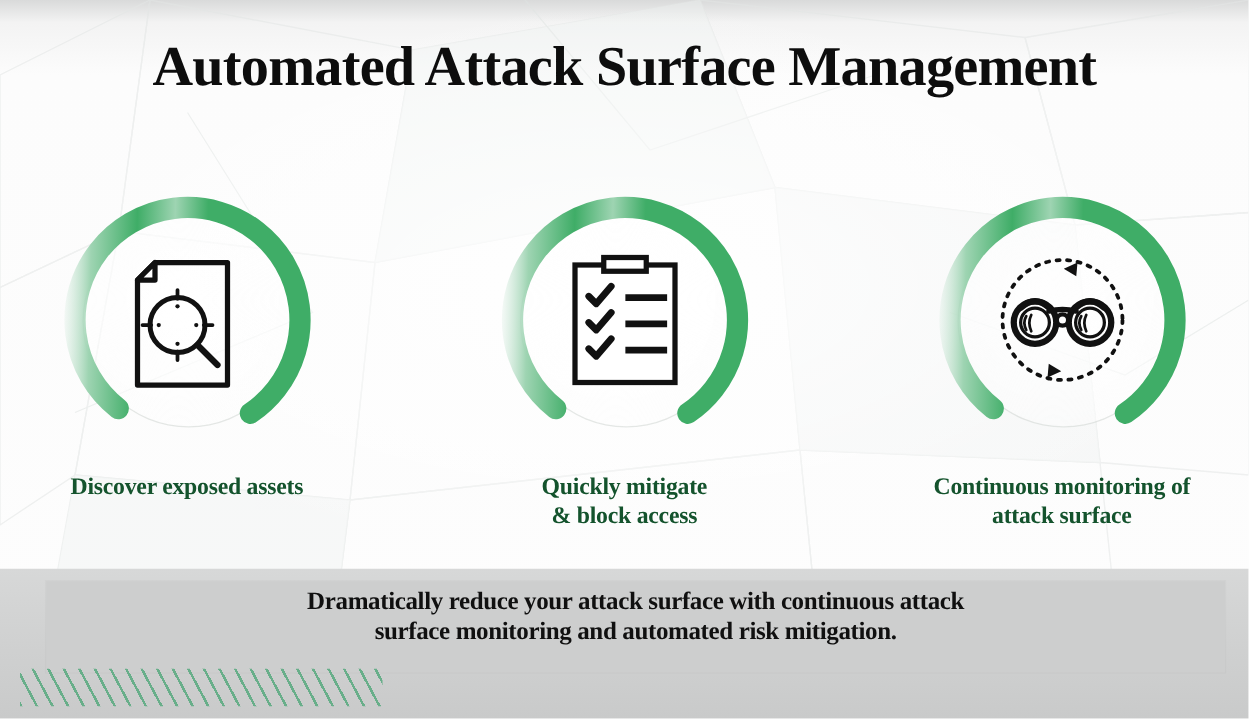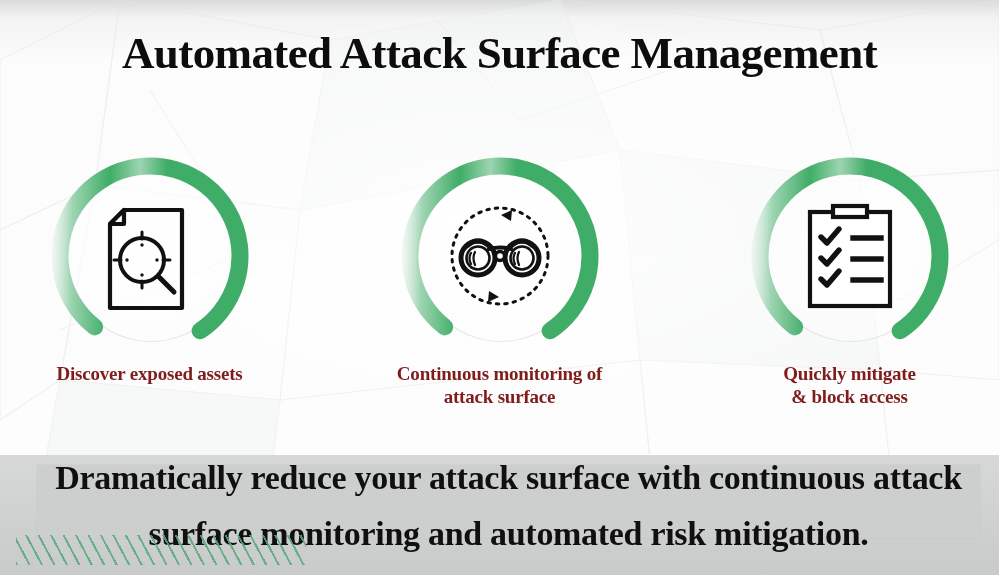--- a/index.html
+++ b/index.html
@@ -105,25 +105,26 @@
     position: absolute;
     left: 50%;
     top: 50%;
     transform: translate(-50%, -50%);
     width: 120px;
     height: 120px;
   }
   .glyph svg { width: 100%; height: 100%; display: block; }
 
   .caption {
+    margin-top: 16px;
     text-align: center;
     font-size: 19px;
     font-weight: 700;
     line-height: 1.22;
-    color: #7f1d1d;
+    color: #14532d;
     letter-spacing: -0.2px;
   }
   .caption .l2 { display: block; }
 
   
   .band-outer {
     position: absolute;
     left: 0;
     right: 0;
     top: 455px;
@@ -135,30 +136,30 @@
     left: 37px;
     top: 465px;
     width: 943px;
     height: 73px;
     background: #cdcece;
     box-shadow: 0 0 0 1px rgba(0,0,0,.02);
   }
   .band-text {
     position: absolute;
     left: 37px;
-    top: 458px;
+    top: 470px;
     width: 943px;
     text-align: center;
-    font-size: 34px;
+    font-size: 20px;
     font-weight: 700;
     line-height: 1.18;
     color: #101010;
     letter-spacing: -0.3px;
   }
-  .band-text .l2 { display: block; margin-top: 16px; }
+  .band-text .l2 { display: block; }
 
   
   .hatch {
     position: absolute;
     left: 16px;
     top: 535px;
     width: 290px;
     height: 30px;
     background: repeating-linear-gradient(
       62deg,
@@ -253,68 +254,20 @@
       <div class="caption">
         <span>Discover exposed assets</span>
       </div>
     </div>
 
     <div class="feature">
       <div class="ring-wrap">
         <div class="inner-halo"></div>
         <svg viewBox="0 0 212 212">
           <defs>
-            <linearGradient id="ringGrad2" x1="0.18" y1="0.05" x2="0.85" y2="0.95">
-              <stop offset="0%" stop-color="#3FAD67"></stop>
-              <stop offset="42%" stop-color="#3FAD67"></stop>
-              <stop offset="55%" stop-color="#9ed4b2"></stop>
-              <stop offset="70%" stop-color="#3FAD67"></stop>
-              <stop offset="88%" stop-color="#9ed4b2"></stop>
-              <stop offset="100%" stop-color="rgba(200,228,212,0)"></stop>
-            </linearGradient>
-          </defs>
-          <circle cx="106" cy="106" r="90" fill="none" stroke="url(#ringGrad2)" stroke-width="17" stroke-linecap="round" stroke-dasharray="452 113" transform="rotate(128 106 106)"></circle>
-        </svg>
-        <div class="glyph">
-          <svg viewBox="0 0 120 120">
-            <g fill="none" stroke="#111" stroke-width="3" stroke-linecap="round" stroke-dasharray="2.5 6">
-              <circle cx="60" cy="60" r="48"></circle>
-            </g>
-            <g fill="#111">
-              <path d="M72 14 L61 19 L71 25 Z"></path>
-              <path d="M48 106 L59 101 L49 95 Z"></path>
-            </g>
-            <g fill="none" stroke="#111">
-              <circle cx="38" cy="62" r="17" stroke-width="5"></circle>
-              <circle cx="82" cy="62" r="17" stroke-width="5"></circle>
-              <circle cx="38" cy="62" r="11.5" stroke-width="2.6"></circle>
-              <circle cx="82" cy="62" r="11.5" stroke-width="2.6"></circle>
-              <path d="M27 50 Q38 40 49 50" stroke-width="5" stroke-linecap="round"></path>
-              <path d="M71 50 Q82 40 93 50" stroke-width="5" stroke-linecap="round"></path>
-              <path d="M49 53 Q60 50 71 53" stroke-width="4" stroke-linecap="round"></path>
-              <circle cx="60" cy="60" r="4.5" stroke-width="3.4" fill="#fff"></circle>
-              <path d="M31 57 Q28 62 31 68" stroke-width="2.2" stroke-linecap="round"></path>
-              <path d="M35 56 Q32 62 35 69" stroke-width="2.2" stroke-linecap="round"></path>
-              <path d="M75 57 Q72 62 75 68" stroke-width="2.2" stroke-linecap="round"></path>
-              <path d="M79 56 Q76 62 79 69" stroke-width="2.2" stroke-linecap="round"></path>
-            </g>
-          </svg>
-        </div>
-      </div>
-      <div class="caption">
-        <span>Continuous monitoring of</span>
-        <span class="l2">attack surface</span>
-      </div>
-    </div>
-
-    <div class="feature">
-      <div class="ring-wrap">
-        <div class="inner-halo"></div>
-        <svg viewBox="0 0 212 212">
-          <defs>
             <linearGradient id="ringGrad3" x1="0.18" y1="0.05" x2="0.85" y2="0.95">
               <stop offset="0%" stop-color="#3FAD67"></stop>
               <stop offset="42%" stop-color="#3FAD67"></stop>
               <stop offset="55%" stop-color="#9ed4b2"></stop>
               <stop offset="70%" stop-color="#3FAD67"></stop>
               <stop offset="88%" stop-color="#9ed4b2"></stop>
               <stop offset="100%" stop-color="rgba(200,228,212,0)"></stop>
             </linearGradient>
           </defs>
           <circle cx="106" cy="106" r="90" fill="none" stroke="url(#ringGrad3)" stroke-width="17" stroke-linecap="round" stroke-dasharray="452 113" transform="rotate(128 106 106)"></circle>
@@ -335,20 +288,68 @@
             </g>
           </svg>
         </div>
       </div>
       <div class="caption">
         <span>Quickly mitigate</span>
         <span class="l2">&amp; block access</span>
       </div>
     </div>
 
+    <div class="feature">
+      <div class="ring-wrap">
+        <div class="inner-halo"></div>
+        <svg viewBox="0 0 212 212">
+          <defs>
+            <linearGradient id="ringGrad2" x1="0.18" y1="0.05" x2="0.85" y2="0.95">
+              <stop offset="0%" stop-color="#3FAD67"></stop>
+              <stop offset="42%" stop-color="#3FAD67"></stop>
+              <stop offset="55%" stop-color="#9ed4b2"></stop>
+              <stop offset="70%" stop-color="#3FAD67"></stop>
+              <stop offset="88%" stop-color="#9ed4b2"></stop>
+              <stop offset="100%" stop-color="rgba(200,228,212,0)"></stop>
+            </linearGradient>
+          </defs>
+          <circle cx="106" cy="106" r="90" fill="none" stroke="url(#ringGrad2)" stroke-width="17" stroke-linecap="round" stroke-dasharray="452 113" transform="rotate(128 106 106)"></circle>
+        </svg>
+        <div class="glyph">
+          <svg viewBox="0 0 120 120">
+            <g fill="none" stroke="#111" stroke-width="3" stroke-linecap="round" stroke-dasharray="2.5 6">
+              <circle cx="60" cy="60" r="48"></circle>
+            </g>
+            <g fill="#111">
+              <path d="M72 14 L61 19 L71 25 Z"></path>
+              <path d="M48 106 L59 101 L49 95 Z"></path>
+            </g>
+            <g fill="none" stroke="#111">
+              <circle cx="38" cy="62" r="17" stroke-width="5"></circle>
+              <circle cx="82" cy="62" r="17" stroke-width="5"></circle>
+              <circle cx="38" cy="62" r="11.5" stroke-width="2.6"></circle>
+              <circle cx="82" cy="62" r="11.5" stroke-width="2.6"></circle>
+              <path d="M27 50 Q38 40 49 50" stroke-width="5" stroke-linecap="round"></path>
+              <path d="M71 50 Q82 40 93 50" stroke-width="5" stroke-linecap="round"></path>
+              <path d="M49 53 Q60 50 71 53" stroke-width="4" stroke-linecap="round"></path>
+              <circle cx="60" cy="60" r="4.5" stroke-width="3.4" fill="#fff"></circle>
+              <path d="M31 57 Q28 62 31 68" stroke-width="2.2" stroke-linecap="round"></path>
+              <path d="M35 56 Q32 62 35 69" stroke-width="2.2" stroke-linecap="round"></path>
+              <path d="M75 57 Q72 62 75 68" stroke-width="2.2" stroke-linecap="round"></path>
+              <path d="M79 56 Q76 62 79 69" stroke-width="2.2" stroke-linecap="round"></path>
+            </g>
+          </svg>
+        </div>
+      </div>
+      <div class="caption">
+        <span>Continuous monitoring of</span>
+        <span class="l2">attack surface</span>
+      </div>
+    </div>
+
   </div>
 
   <div class="band-outer"></div>
   <div class="band-inner"></div>
   <div class="band-text">
     <span>Dramatically reduce your attack surface with continuous attack</span>
     <span class="l2">surface monitoring and automated risk mitigation.</span>
   </div>
 
   <div class="hatch"></div>

